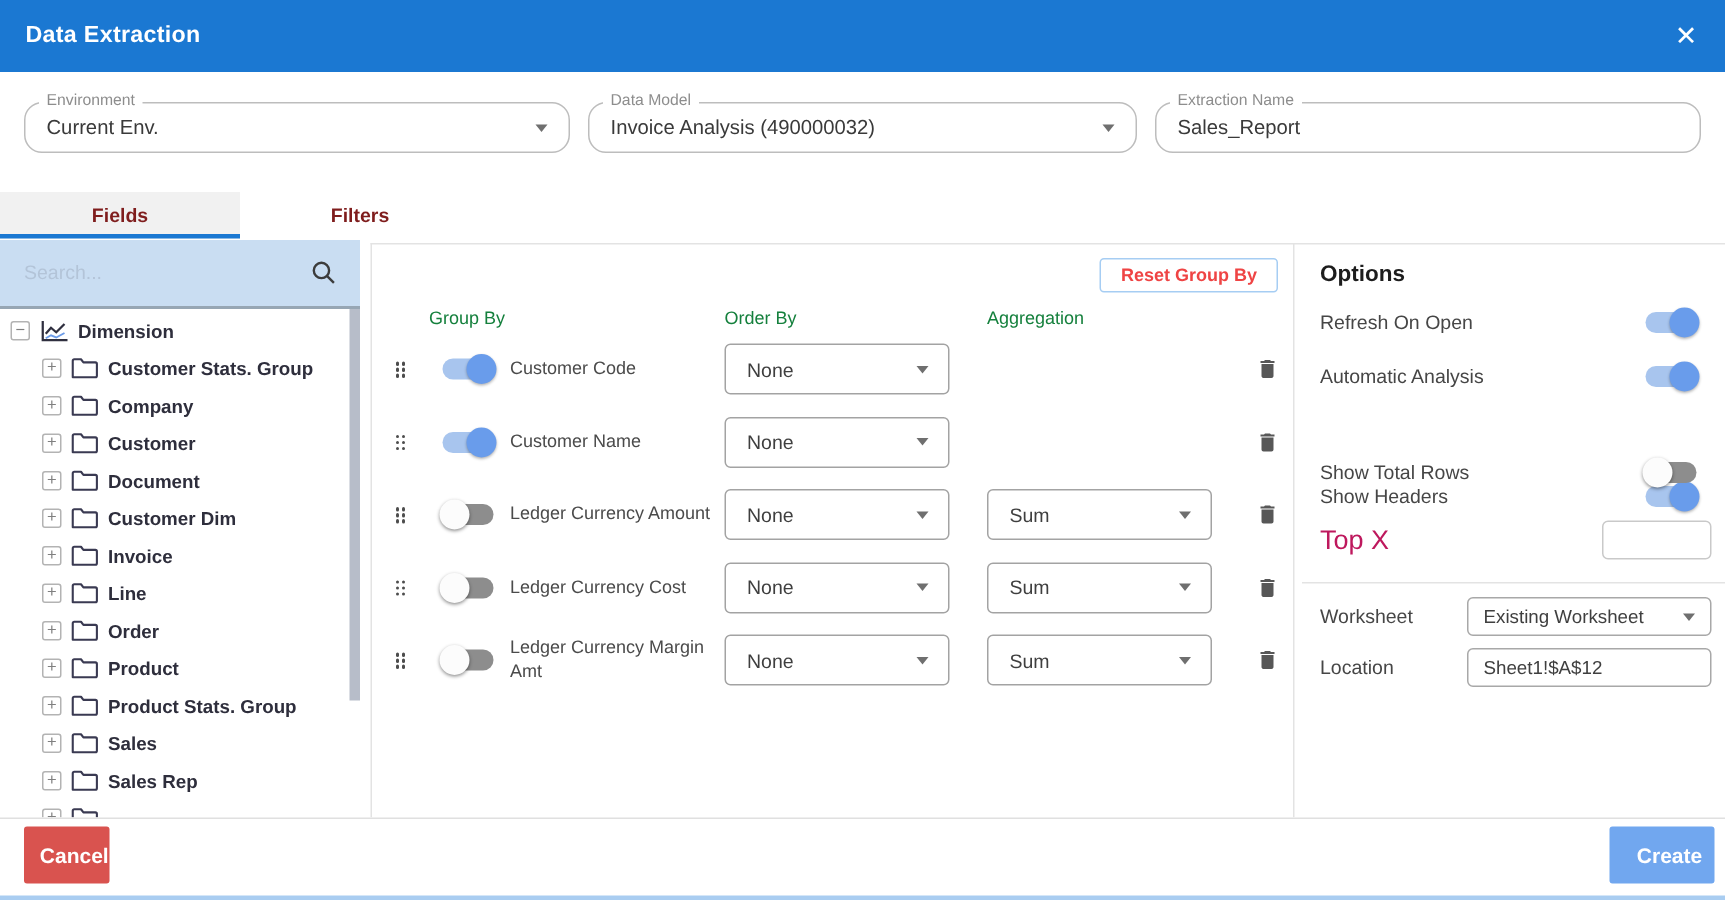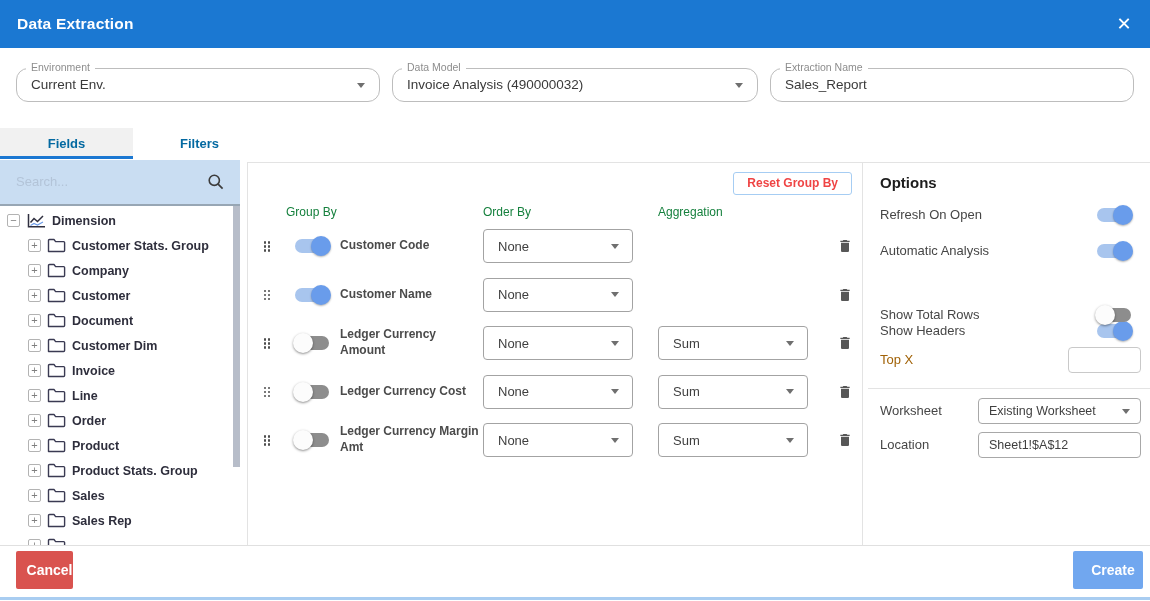--- a/index.html
+++ b/index.html
@@ -17,21 +17,21 @@
   .ofield .olabel { position:absolute; top:-8px; left:9px; background:#fff; padding:0 5px; font-size:10.5px; color:#8d8d8d; white-space:nowrap; }
   .ofield .oval { position:absolute; left:14px; top:0; line-height:32px; font-size:13.5px; color:#3a3a3a; white-space:nowrap; }
   .caret { width:0; height:0; border-left:4.5px solid transparent; border-right:4.5px solid transparent; border-top:5px solid #6f6f6f; display:inline-block; }
   .ofield .caret { position:absolute; right:14px; top:14px; }
   #field-env { left:16px; top:68px; width:364px; }
   #field-dm  { left:392px; top:68px; width:366px; }
   #field-en  { left:770px; top:68px; width:364px; }
 
   
   .tabs { position:absolute; left:0; top:128px; height:31px; display:flex; }
-  .tab { width:133px; height:31px; line-height:31px; text-align:center; font-size:13px; font-weight:bold; color:#0369a1; cursor:pointer; background:#fff; }
+  .tab { width:160px; height:31px; line-height:31px; text-align:center; font-size:13px; font-weight:bold; color:#7f1d1d; cursor:pointer; background:#fff; }
   .tab.active { background:#f1f1f1; box-shadow: inset 0 -3px 0 #1b78d2; }
 
   
   .hline { position:absolute; background:#e3e3e3; }
   .vline { position:absolute; background:#e3e3e3; }
   #div-top { left:247px; top:162px; width:903px; height:1px; }
   #div-v1  { left:247px; top:162px; width:1px; height:383px; }
   #div-v2  { left:862px; top:162px; width:1px; height:383px; }
 
   
@@ -51,42 +51,42 @@
   
   .main { position:absolute; left:247px; top:163px; width:615px; height:382px; }
   .reset-btn { position:absolute; right:10px; top:9px; height:23px; line-height:21px; padding:0 13px; background:#fff; border:1px solid #a6cdf3; border-radius:3px; color:#ef4444; font-size:12px; font-weight:bold; cursor:pointer; font-family:"Liberation Sans", sans-serif; }
   .colhead { position:absolute; top:42px; font-size:12px; color:#15803d; }
   #ch-group { left:39px; } #ch-order { left:236px; } #ch-agg { left:411px; }
   .rows { position:absolute; left:0; top:59px; right:0; }
   .frow { position:relative; height:48.5px; }
   .frow > * { position:absolute; top:50%; }
   .handle { left:16px; transform:translateY(-50%); display:grid; grid-template-columns:repeat(2,4px); grid-auto-rows:4px; cursor:grab; }
   .handle i { width:2.5px; height:2.5px; border-radius:50%; background:#4d4d4d; margin:auto; }
-  .fname { left:93px; width:140px; transform:translateY(-50%); font-size:12px; color:#4b4b4b; line-height:1.3;font-weight:bold; }
+  .fname { left:93px; width:140px; transform:translateY(-50%); font-size:12px; color:#4b4b4b; line-height:1.3; }
   .sel { display:flex; align-items:center; justify-content:space-between; padding:0 13px 0 14px; border:1px solid #a3a3a3; border-radius:4px; background:#fff; font-size:13px; color:#3f3f3f; cursor:pointer; }
   .sel.order { left:236px; width:150px; height:34px; transform:translateY(-50%); }
   .sel.agg   { left:411px; width:150px; height:34px; transform:translateY(-50%); }
   .trash { left:590px; transform:translateY(-50%); cursor:pointer; display:flex; }
 
   
   .tgl { position:relative; width:34px; height:14px; border-radius:7px; background:#8d8d8d; display:inline-block; cursor:pointer; }
   .tgl .knob { position:absolute; top:-3px; left:-2px; width:20px; height:20px; border-radius:50%; background:#fcfcfc; box-shadow:0 1px 2.5px rgba(0,0,0,.45); }
   .tgl.on { background:#a8c5ee; }
   .tgl.on .knob { left:16px; background:#699ceb; box-shadow:0 1px 2px rgba(0,0,0,.3); }
   .frow .tgl { left:48px; transform:translateY(-50%); }
 
   
   .options { position:absolute; left:862px; top:163px; width:288px; height:382px; }
   .opt-title { position:absolute; left:18px; top:11px; font-size:15px; font-weight:bold; color:#1d1d1d; }
   .optrow { position:absolute; left:18px; right:19px; height:20px; }
   .optrow .olbl { position:absolute; left:0; top:0; line-height:20px; font-size:13px; color:#464646; }
   .optrow .tgl { position:absolute; right:0; top:3px; }
   #opt-0 { top:42px; } #opt-1 { top:78px; } #opt-2 { top:114px;margin-top:44px; } #opt-3 { top:142px;text-align:center; }
   .topx-row { position:absolute; left:18px; right:9px; top:184px; height:26px; }
-  .topx-row .olbl { position:absolute; left:0; line-height:26px; font-size:13px; color:#a16207; }
+  .topx-row .olbl { position:absolute; left:0; line-height:26px; font-size:18px; color:#be185d; }
   .topx-row input { position:absolute; right:0; top:0; width:73px; height:26px; border:1px solid #c9c9c9; border-radius:4px; outline:none; padding:0 8px; font-size:13px; color:#3f3f3f; font-family:"Liberation Sans", sans-serif; }
   .opt-div { position:absolute; left:6px; right:0; top:225px; height:1px; background:#e3e3e3; }
   .ws-row, .loc-row { position:absolute; left:18px; right:9px; height:26px; }
   .ws-row { top:235px; } .loc-row { top:269px; }
   .ws-row .olbl, .loc-row .olbl { position:absolute; left:0; line-height:26px; font-size:13px; color:#464646; }
   .sel.small { position:absolute; right:0; top:0; width:163px; height:26px; border-color:#a8a8a8; padding:0 10px; font-size:12.5px; }
   .loc-row input { position:absolute; right:0; top:0; width:163px; height:26px; border:1px solid #a8a8a8; border-radius:4px; outline:none; padding:0 10px; font-size:12.5px; color:#3f3f3f; font-family:"Liberation Sans", sans-serif; }
 
   
   .footer { position:absolute; left:0; top:545px; width:1150px; height:52px; background:#fff; border-top:1px solid #e0e0e0; }

